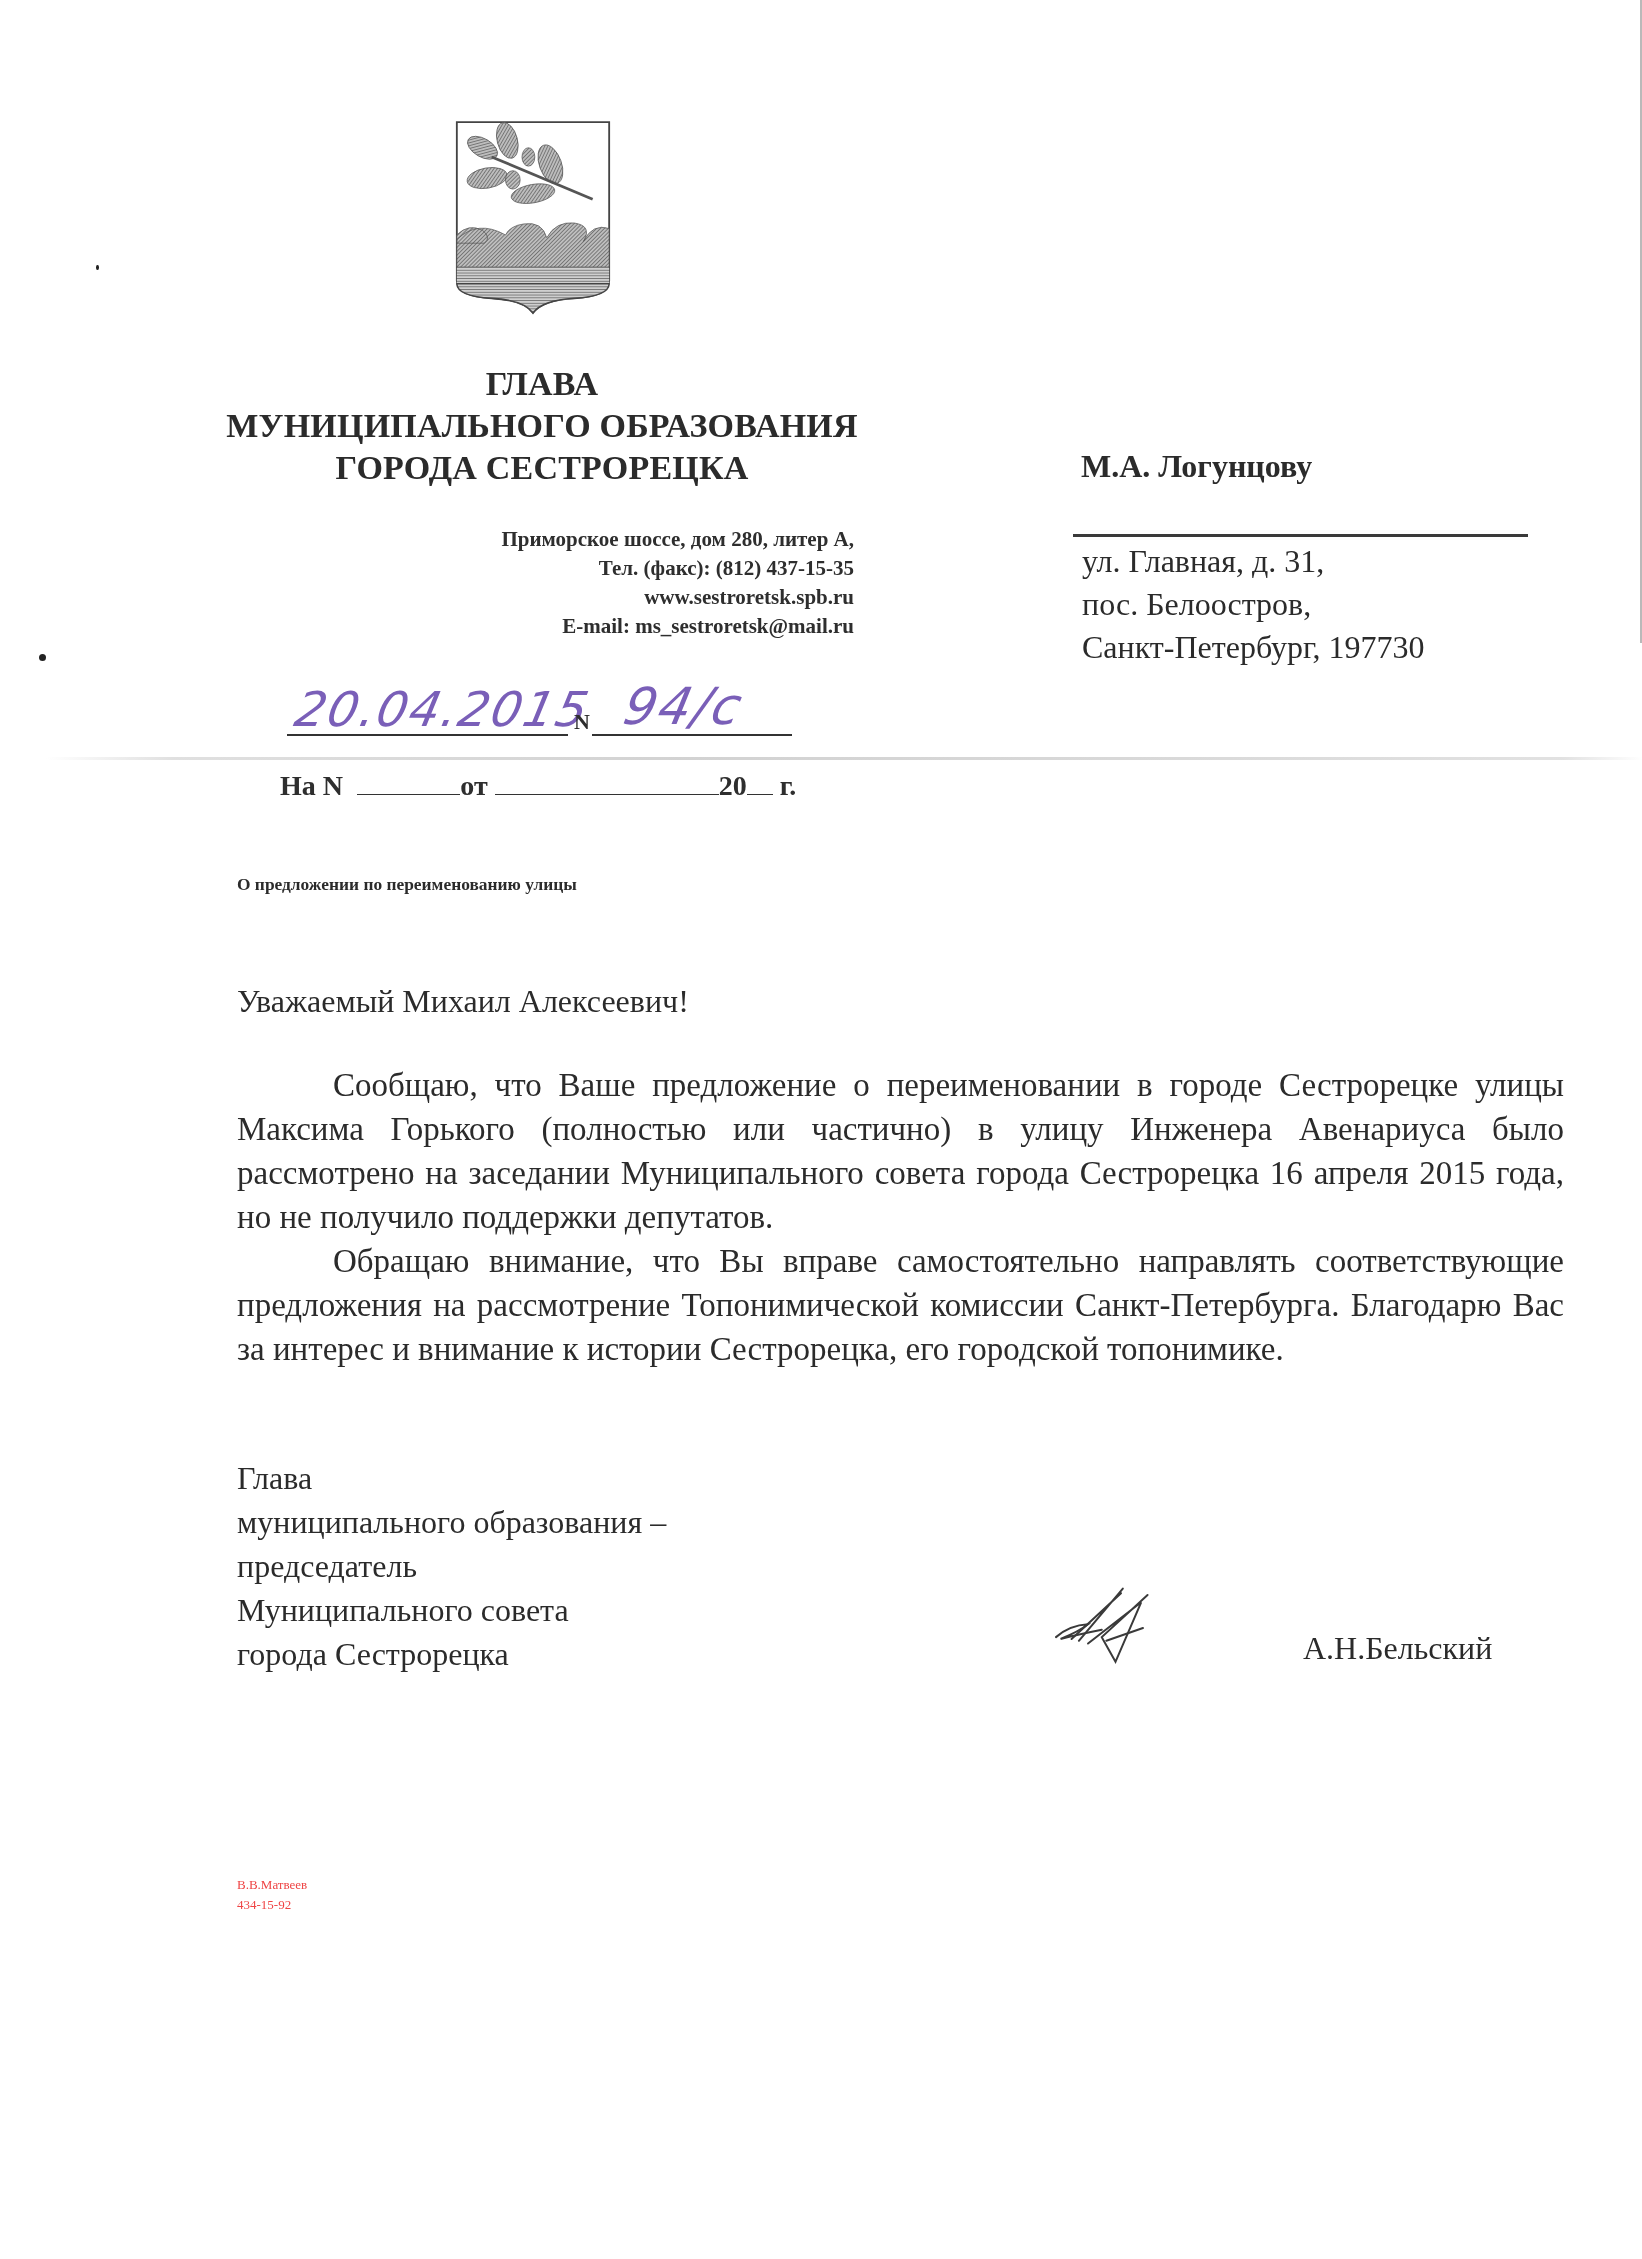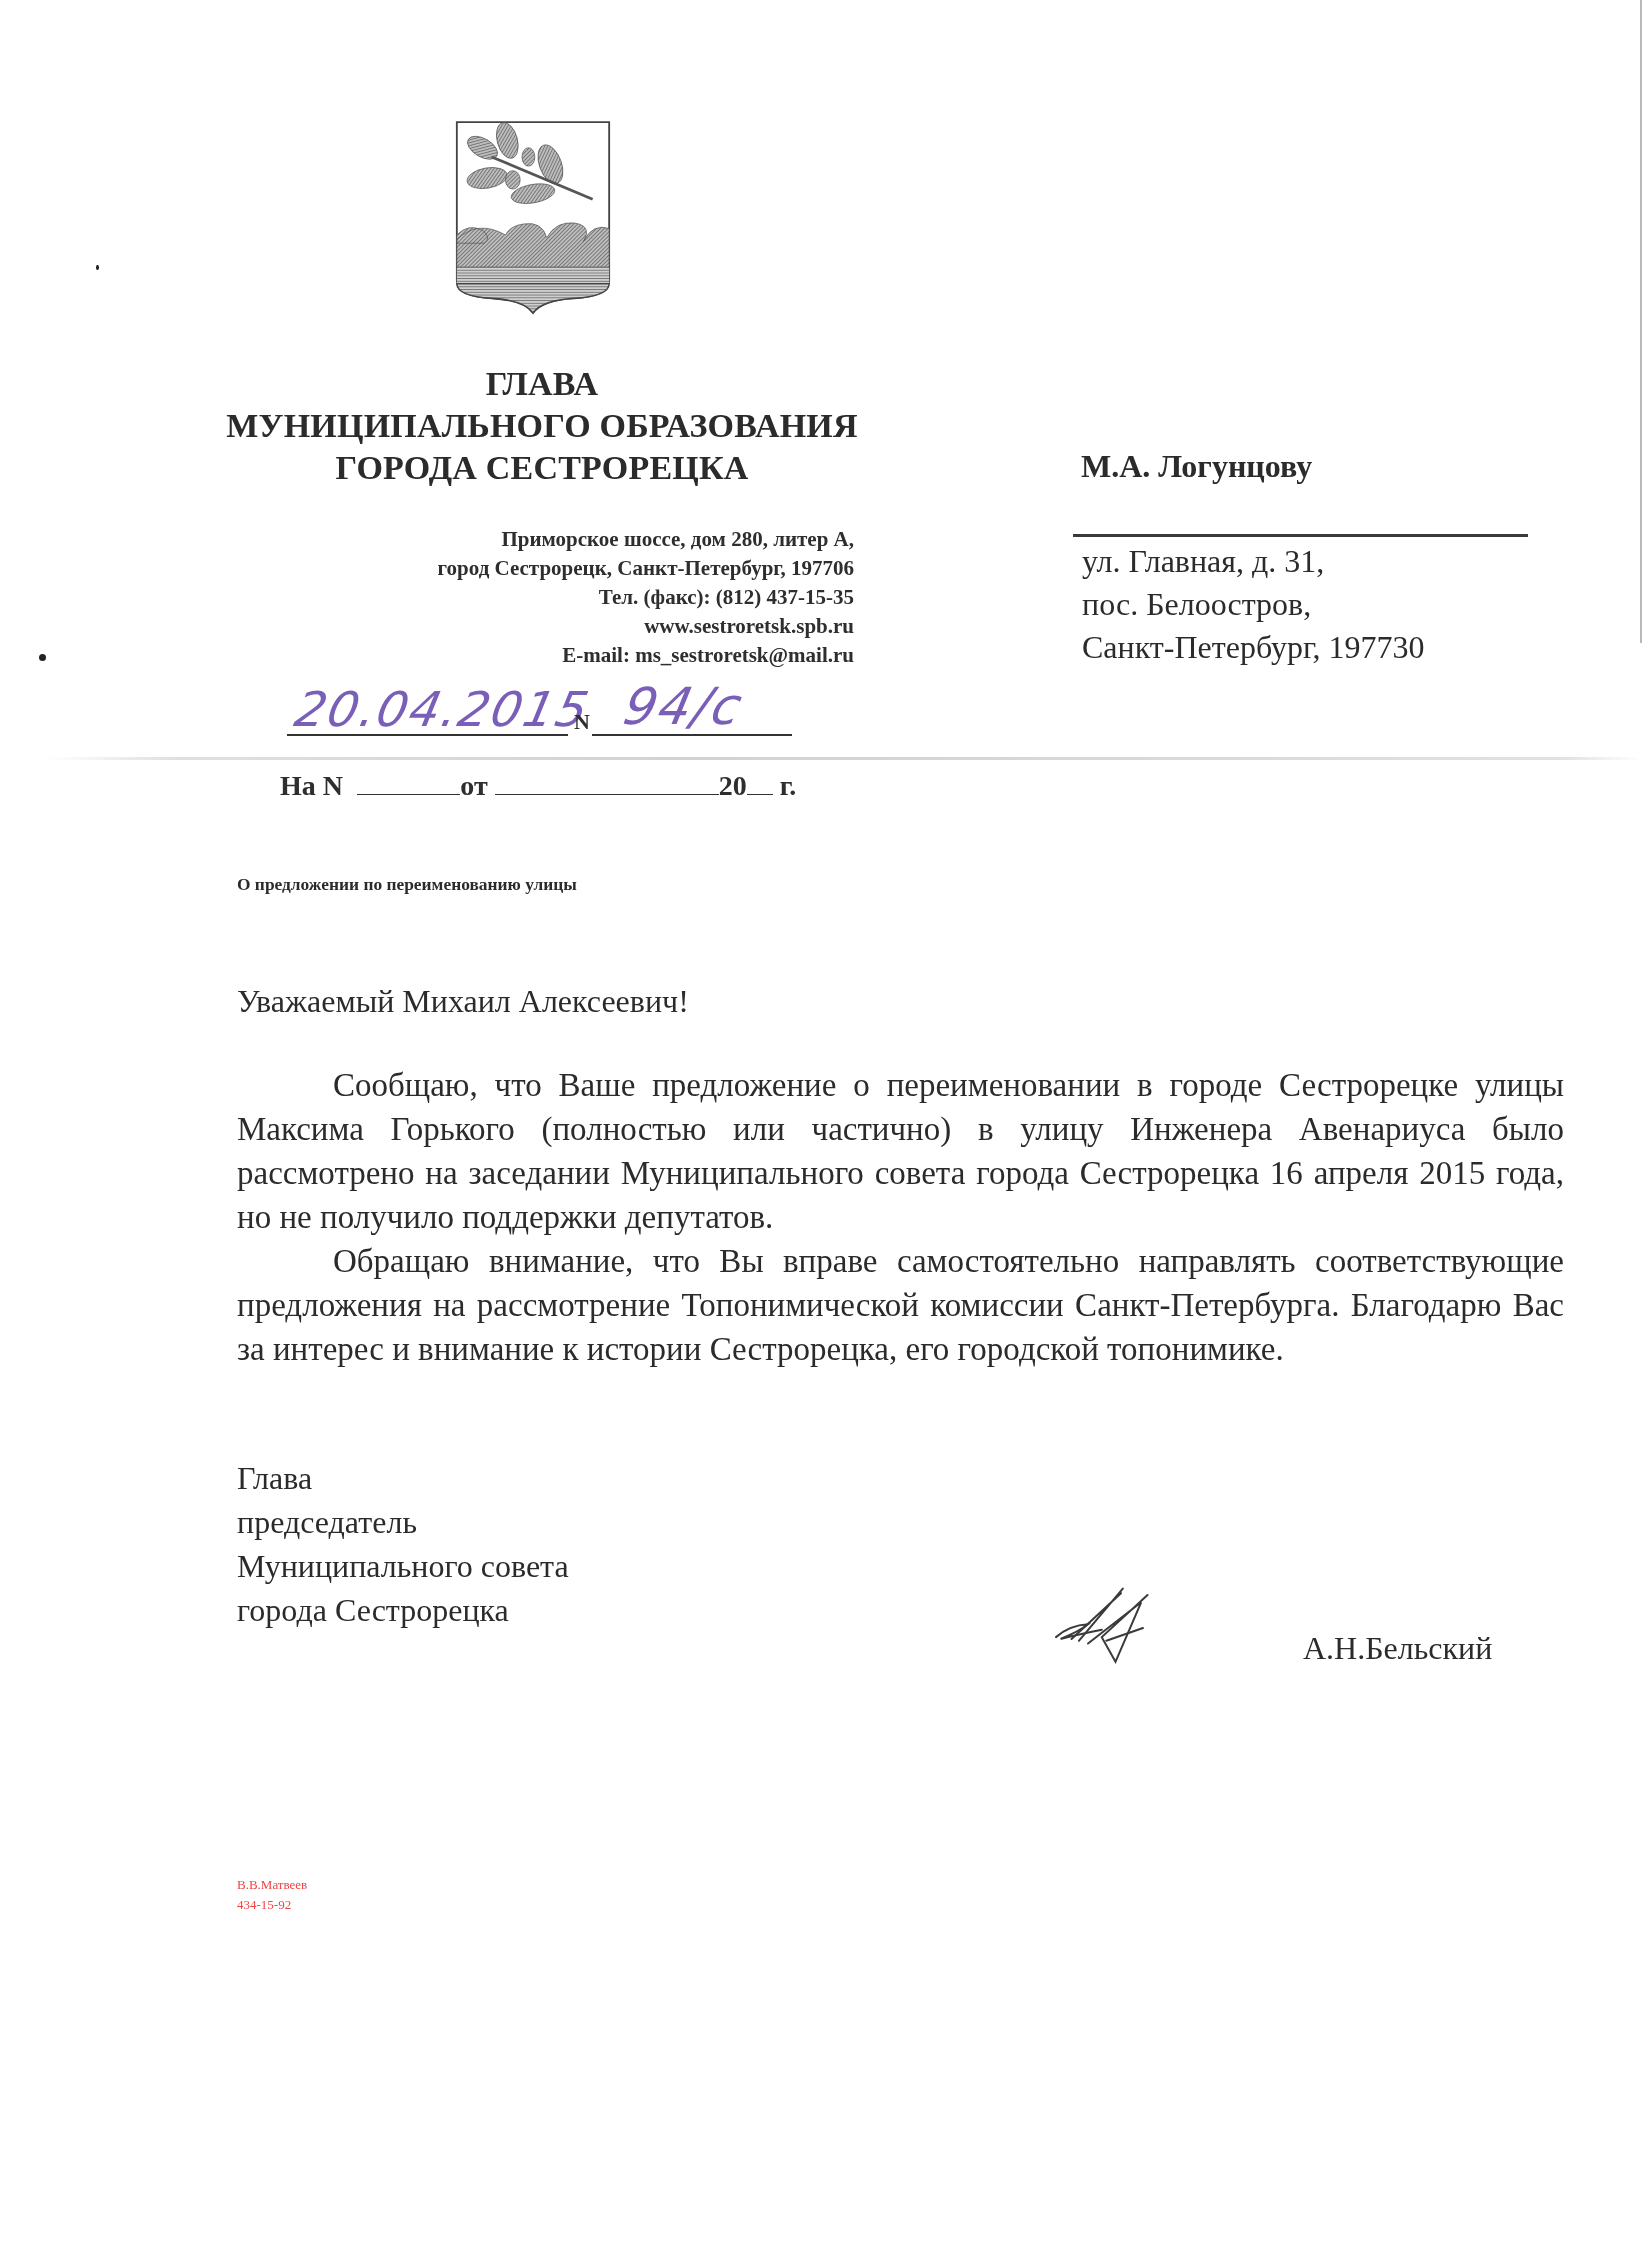--- a/index.html
+++ b/index.html
@@ -96,21 +96,20 @@
 </div>
 
 <div class="abs org-title">
   <div>ГЛАВА</div>
   <div>МУНИЦИПАЛЬНОГО ОБРАЗОВАНИЯ</div>
   <div>ГОРОДА СЕСТРОРЕЦКА</div>
 </div>
 
 <div class="abs org-addr">
   <div>Приморское шоссе, дом 280, литер А,</div>
-  <div>город Сестрорецк, Санкт-Петербург, 197706</div>
   <div>Тел. (факс): (812) 437-15-35</div>
   <div>www.sestroretsk.spb.ru</div>
   <div>E-mail: ms_sestroretsk@mail.ru</div>
 </div>
 
 <div class="abs reg-line">
   <span class="hand hand-date">20.04.2015</span>
   <span class="u1"></span>
   <span class="n">N</span>
   <span class="u2"></span>
@@ -135,20 +134,21 @@
 <div class="abs subject">О предложении по переименованию улицы</div>
 
 <div class="abs salutation">Уважаемый Михаил Алексеевич!</div>
 <div class="abs body-text">
   <p>Сообщаю, что Ваше предложение о переименовании в городе Сестрорецке улицы Максима Горького (полностью или частично) в улицу Инженера Авенариуса было рассмотрено на заседании Муниципального совета города Сестрорецка 16 апреля 2015 года, но не получило поддержки депутатов.</p>
   <p>Обращаю внимание, что Вы вправе самостоятельно направлять соответствующие предложения на рассмотрение Топонимической комиссии Санкт-Петербурга. Благодарю Вас за интерес и внимание к истории Сестрорецка, его городской топонимике.</p>
 </div>
 
 <div class="abs sig-title">
   <div>Глава</div>
+  <div>муниципального образования –</div>
   <div>председатель</div>
   <div>Муниципального совета</div>
   <div>города Сестрорецка</div>
 </div>
 <div class="abs sig-mark">
   <svg width="129" height="87" viewBox="0 0 140 95">
     <g fill="none" stroke="#3a3a3a" stroke-width="2.2" stroke-linecap="round">
       <path d="M5 58 Q20 45 40 44 Q30 52 10 60 Q30 55 55 50"></path>
       <path d="M30 62 L78 5 M22 60 L76 10"></path>
       <path d="M40 65 L98 20 L70 85 L55 58 L105 12"></path>

